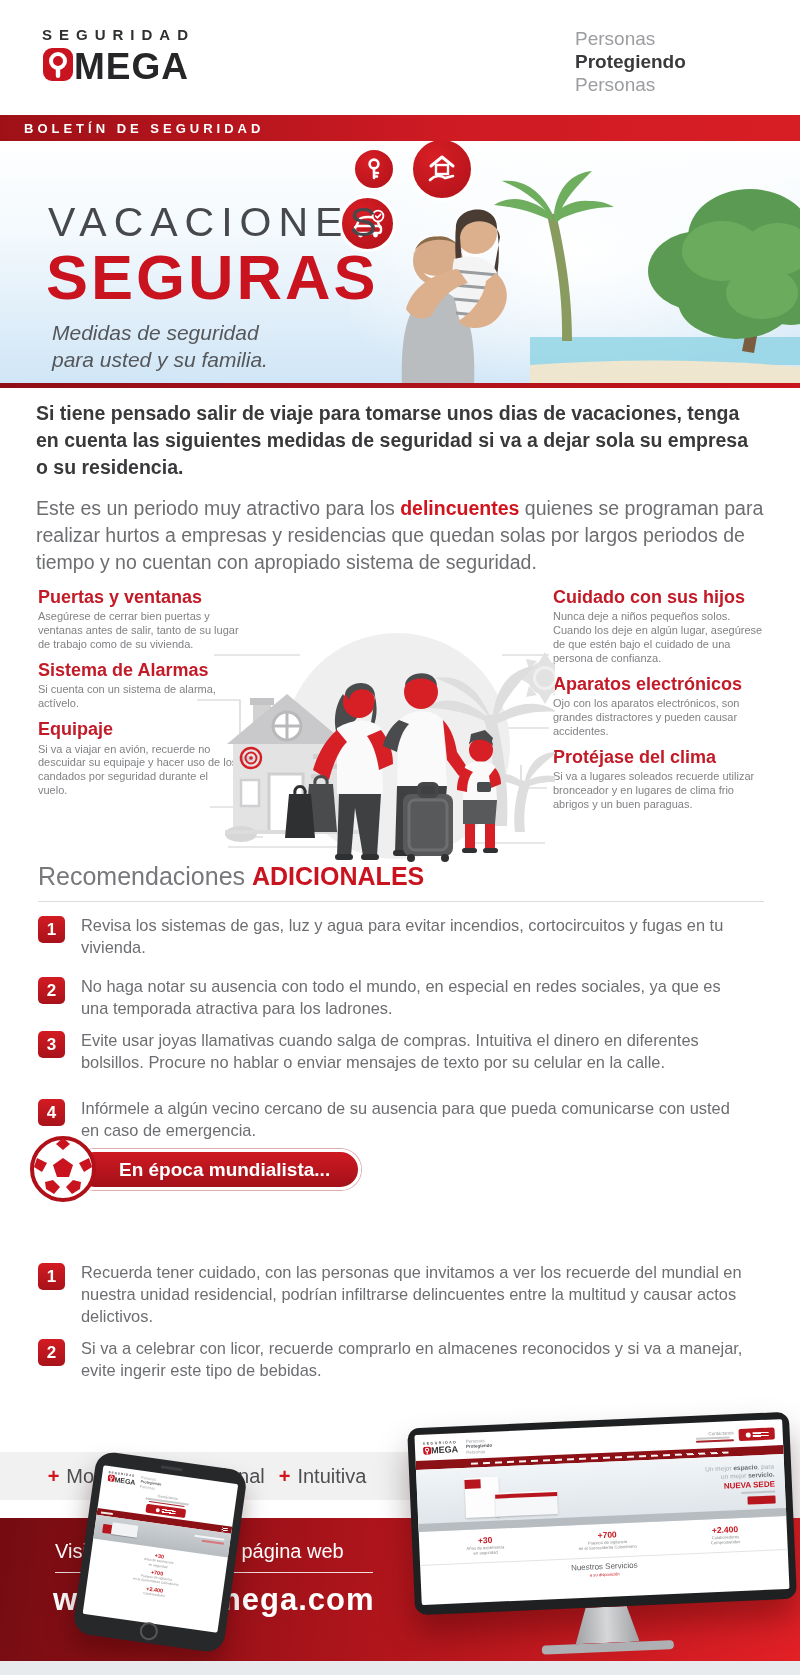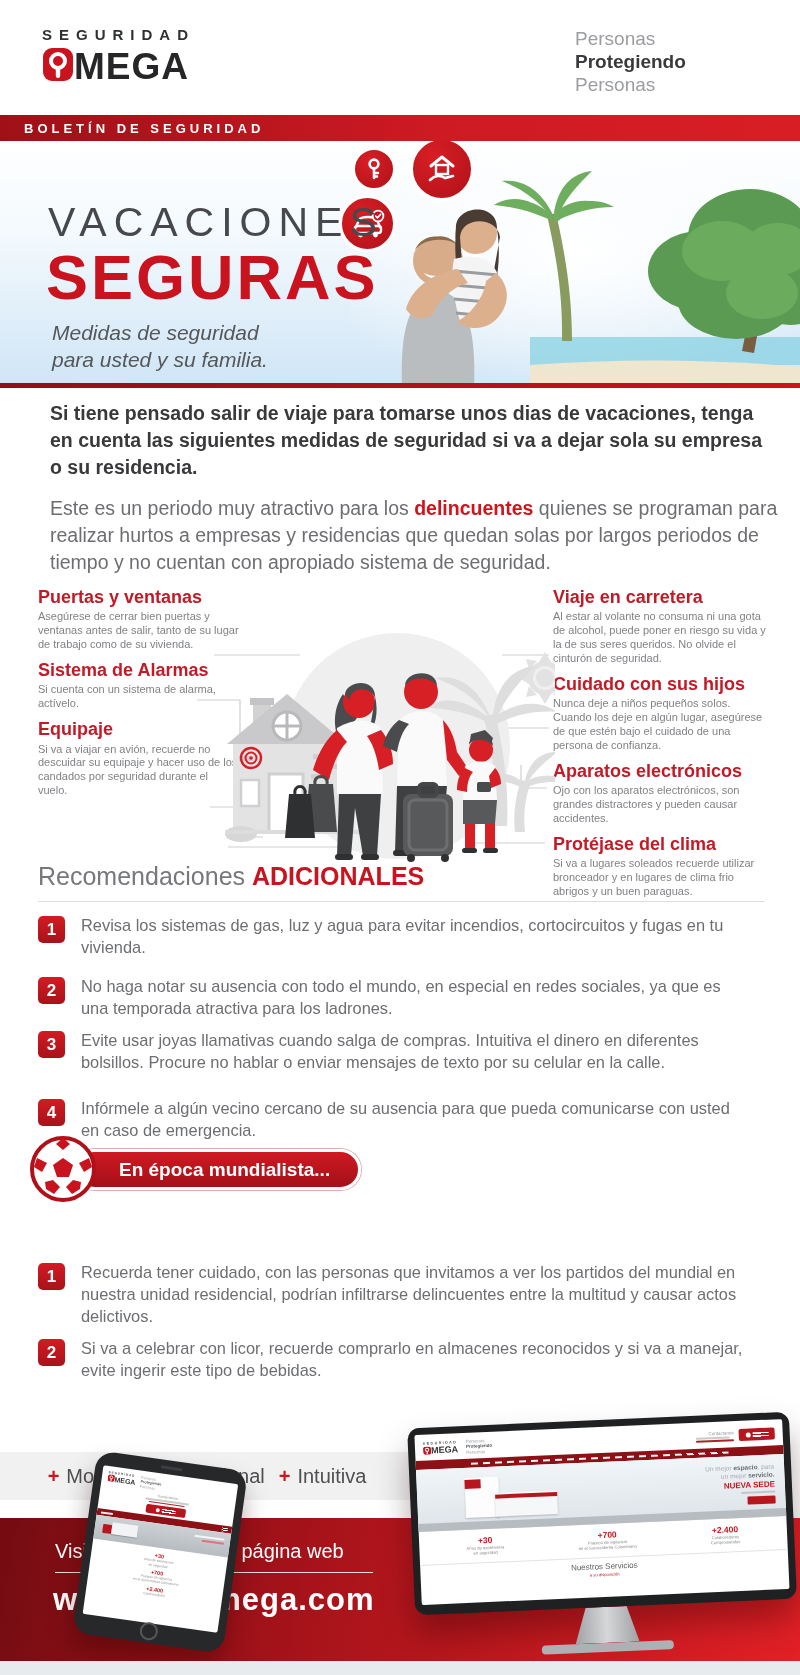--- a/index.html
+++ b/index.html
@@ -27,21 +27,21 @@
   .hero{position:absolute;left:0;top:141px;width:800px;height:246px;overflow:hidden;
     background:linear-gradient(180deg,#ffffff 0%,#f3f9fd 38%,#cfe5f6 100%);}
   .hero-bottom{position:absolute;left:0;top:383px;width:800px;height:5px;background:linear-gradient(90deg,#8f0f16,#c9151d);}
   .hero-title1{position:absolute;left:48px;top:58px;font-size:41px;font-weight:300;letter-spacing:7px;color:#46484b;}
   .hero-title2{position:absolute;left:46px;top:100px;font-size:63px;font-weight:800;letter-spacing:3px;color:#c9131f;}
   .hero-sub{position:absolute;left:52px;top:178px;font-size:21px;font-style:italic;color:#55575a;line-height:1.3;}
   .circle-icon{position:absolute;border-radius:50%;background:radial-gradient(circle at 35% 30%,#d81e25,#b01119);
     border:3px solid #fff;display:flex;align-items:center;justify-content:center;box-sizing:border-box;}
 
   
-  .intro{position:absolute;left:50px;top:400px;width:728px;}
+  .intro{position:absolute;left:36px;top:400px;width:728px;}
   .intro .lead{font-size:19.5px;font-weight:bold;color:#39393b;line-height:1.38;margin:0;}
   .intro .body{font-size:19.5px;color:#6d6e71;line-height:1.38;margin:14px 0 0 0;}
   .intro .hl{color:#d2131c;font-weight:bold;}
 
   
   .tips-col{position:absolute;top:588px;}
   .tips-left{left:38px;width:202px;}
   .tips-right{left:553px;width:218px;}
   .tip{margin-bottom:9px;}
   .tip h4{margin:0 0 3px 0;font-size:18px;font-weight:bold;color:#c31a27;line-height:1.08;}
@@ -300,24 +300,20 @@
     <p>Si cuenta con un sistema de alarma, actívelo.</p>
   </div>
   <div class="tip">
     <h4>Equipaje</h4>
     <p>Si va a viajar en avión, recuerde no descuidar su equipaje y hacer uso de los candados por seguridad durante el vuelo.</p>
   </div>
 </div>
 
 <div class="tips-col tips-right">
   <div class="tip">
-    <h4>Viaje en carretera</h4>
-    <p>Al estar al volante no consuma ni una gota de alcohol, puede poner en riesgo su vida y la de sus seres queridos. No olvide el cinturón de seguridad.</p>
-  </div>
-  <div class="tip">
     <h4>Cuidado con sus hijos</h4>
     <p>Nunca deje a niños pequeños solos. Cuando los deje en algún lugar, asegúrese de que estén bajo el cuidado de una persona de confianza.</p>
   </div>
   <div class="tip">
     <h4>Aparatos electrónicos</h4>
     <p>Ojo con los aparatos electrónicos, son grandes distractores y pueden causar accidentes.</p>
   </div>
   <div class="tip">
     <h4>Protéjase del clima</h4>
     <p>Si va a lugares soleados recuerde utilizar bronceador y en lugares de clima frio abrigos y un buen paraguas.</p>
@@ -464,21 +460,21 @@
     <polygon points="33,2 40,8 33,14 26,8"></polygon>
     <polygon points="59,22 62,31 54,36 49,27"></polygon>
     <polygon points="50,53 42,58 36,51 43,44 51,46"></polygon>
     <polygon points="16,53 24,58 30,51 23,44 15,46"></polygon>
     <polygon points="7,22 4,31 12,36 17,27"></polygon>
   </g>
 </svg>
 
 <div class="numitem" style="top:1262px;">
   <div class="numbox">1</div>
-  <div class="numtext">Recuerda tener cuidado, con las personas que invitamos a ver los partidos del mundial en nuestra unidad residencial, podrían infiltrarse delincuentes entre la multitud y causar actos delictivos.</div>
+  <div class="numtext">Recuerda tener cuidado, con las personas que invitamos a ver los recuerde del mundial en nuestra unidad residencial, podrían infiltrarse delincuentes entre la multitud y causar actos delictivos.</div>
 </div>
 <div class="numitem" style="top:1338px;">
   <div class="numbox">2</div>
   <div class="numtext">Si va a celebrar con licor, recuerde comprarlo en almacenes reconocidos y si va a manejar, evite ingerir este tipo de bebidas.</div>
 </div>
 
 <div class="features">
   <span class="plus" style="margin-left:0;">+</span>
   <span>Moderna</span>
   <span class="plus">+</span>

